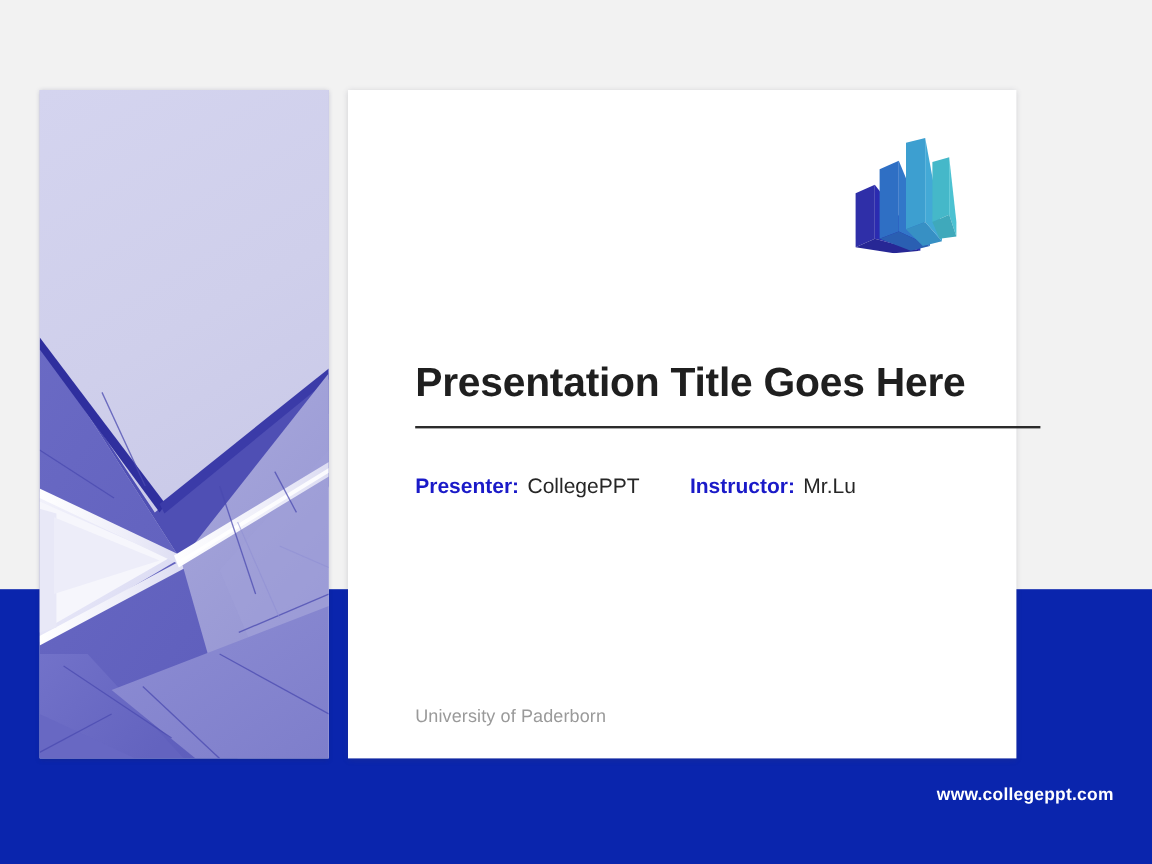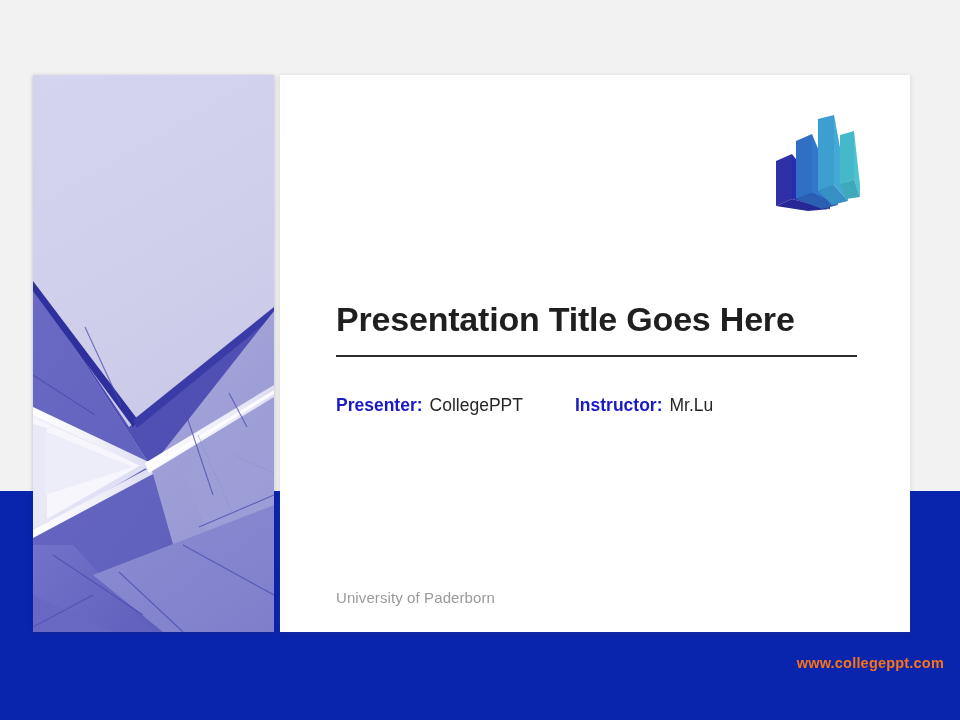--- a/index.html
+++ b/index.html
@@ -23,23 +23,23 @@
     position: absolute;
     left: 0;
     top: 491px;
     width: 960px;
     height: 229px;
     background: #0a25ad;
   }
 
   #site-url {
     position: absolute;
-    right: 16px;
+    right: 32px;
     bottom: 49px;
-    color: #f97316;
+    color: #ffffff;
     font-size: 14.5px;
     font-weight: bold;
     letter-spacing: .2px;
     white-space: nowrap;
   }
 
   
   #photo-panel {
     position: absolute;
     left: 33px;
@@ -49,23 +49,23 @@
     overflow: hidden;
     background: #c9c9e8;
     box-shadow: 0 1px 4px rgba(40,40,90,.28);
   }
 
   #photo-panel svg { display: block; width: 100%; height: 100%; }
 
   
   #slide-card {
     position: absolute;
-    left: 280px;
+    left: 290px;
     top: 75px;
-    width: 630px;
+    width: 557px;
     height: 557px;
     background: #ffffff;
     box-shadow: 0 1px 5px rgba(70,70,90,.20);
   }
 
   
   #brand-logo {
     position: absolute;
     right: 46px;
     top: 38px;
@@ -99,21 +99,20 @@
   }
 
   
   #credits-row {
     position: absolute;
     left: 56px;
     top: 320px;
     display: flex;
     align-items: flex-start;
     white-space: nowrap;
-    gap: 10px;
   }
 
   .credit-item { display: flex; align-items: baseline; }
   .credit-item + .credit-item { margin-left: 42px; }
 
   .credit-label {
     font-size: 17.5px;
     font-weight: bold;
     color: #1a1ac8;
     margin-right: 7px;

